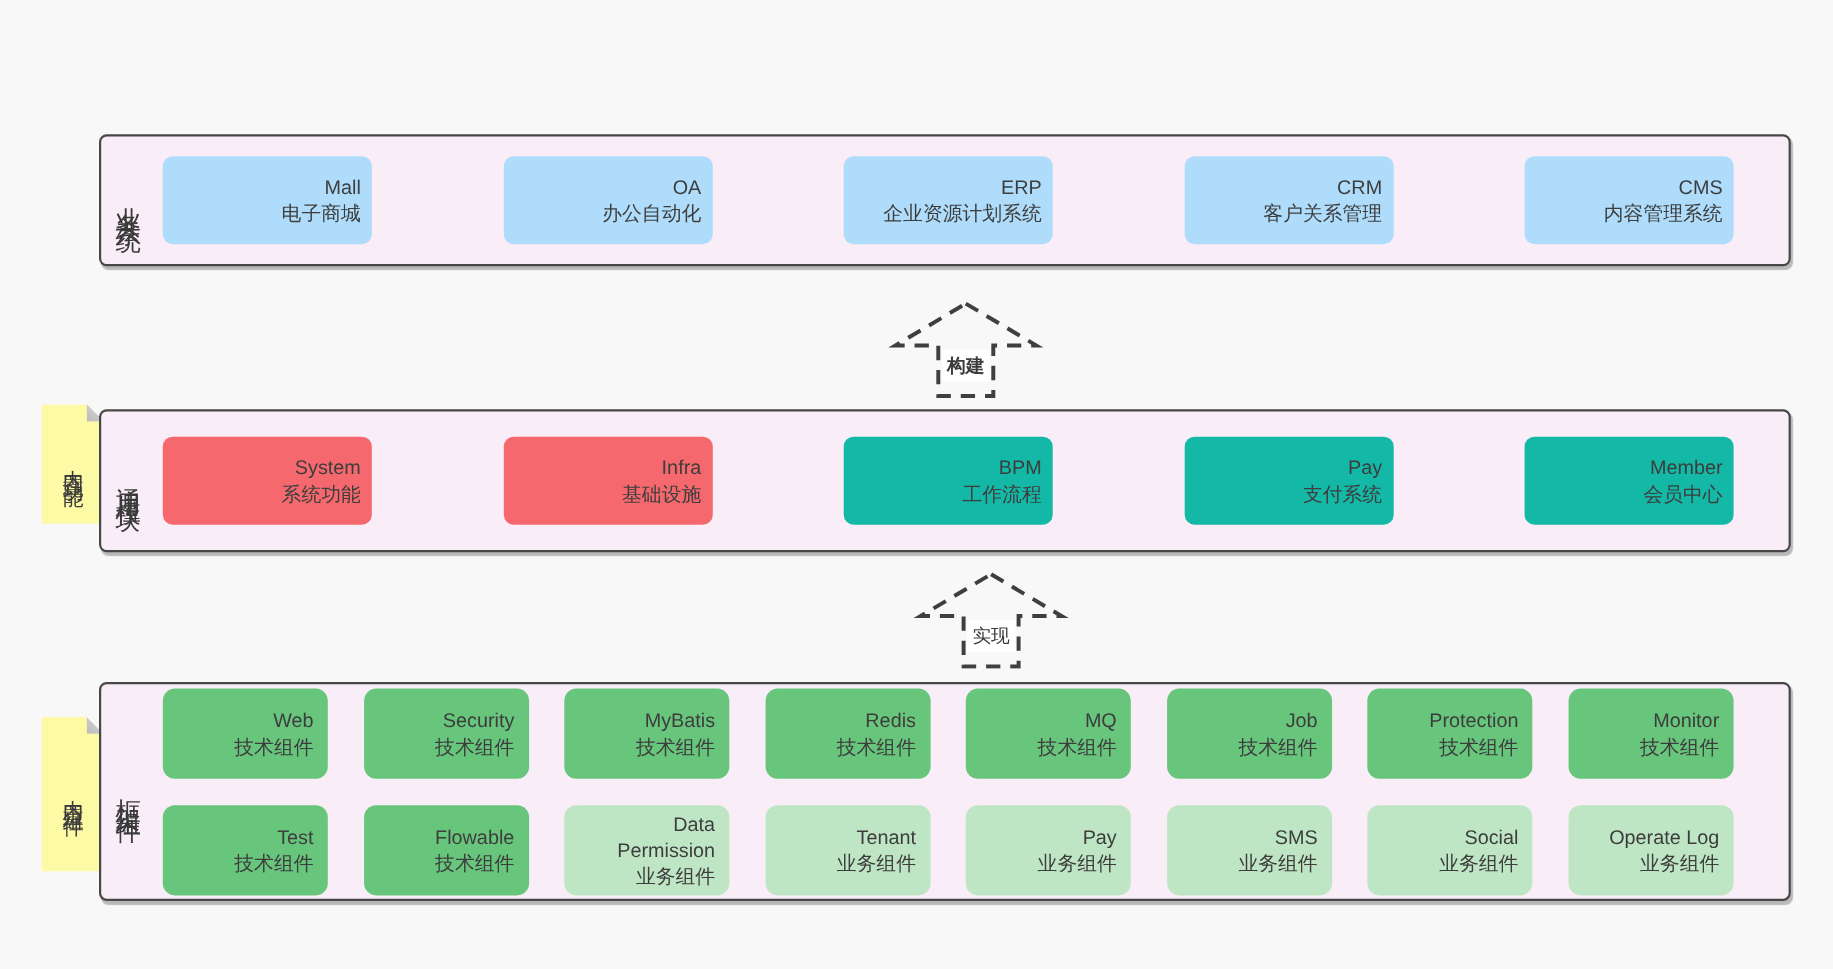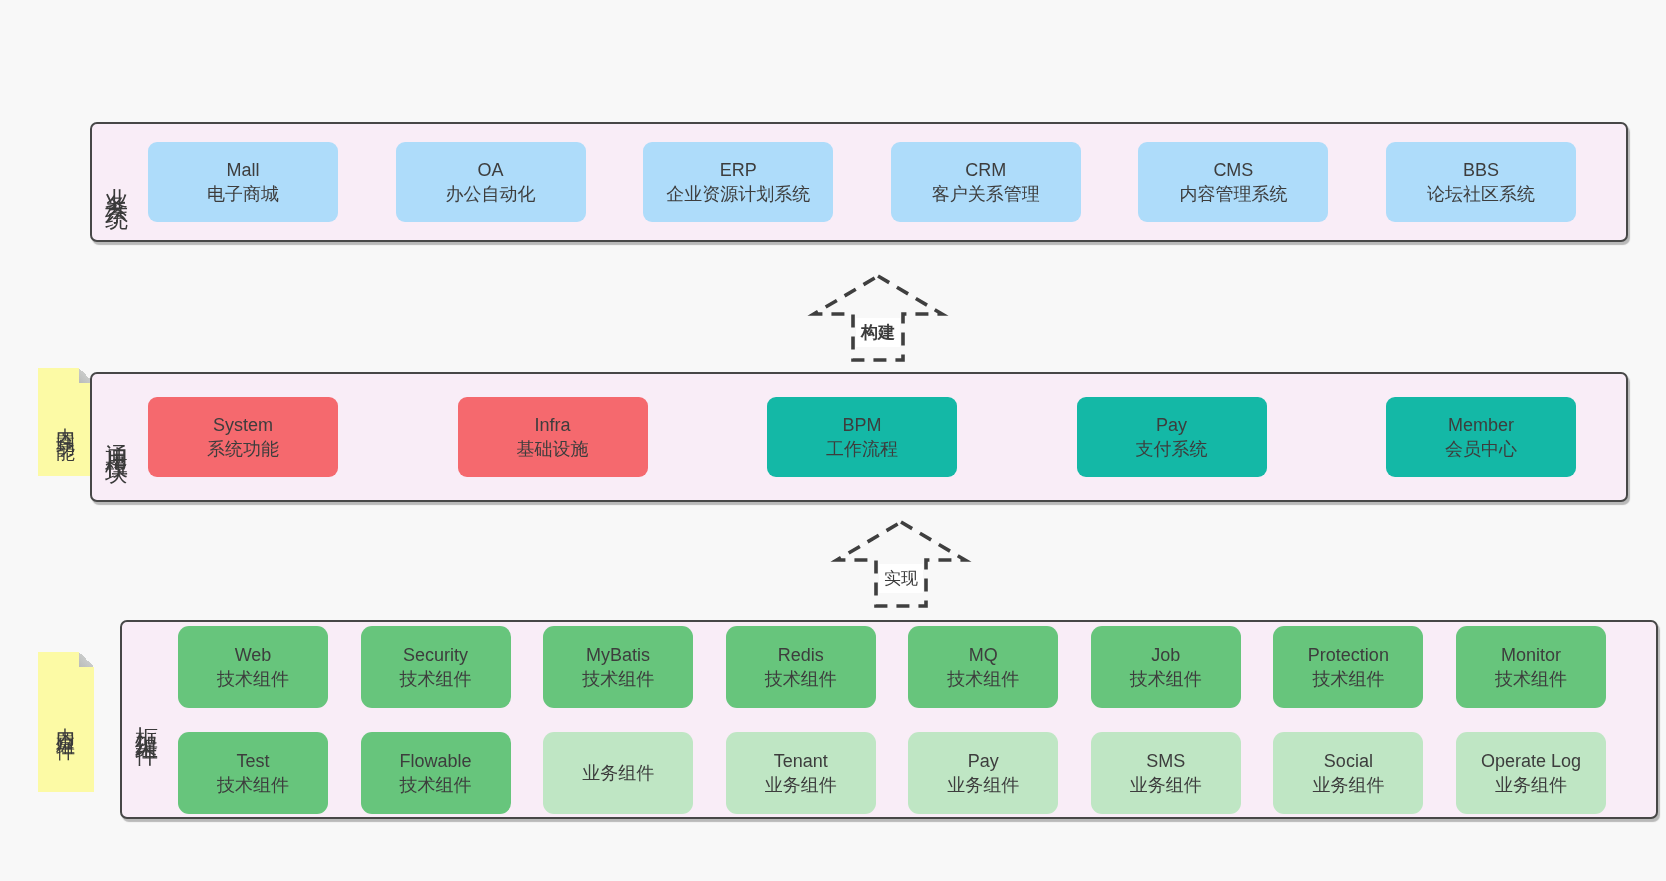--- a/index.html
+++ b/index.html
@@ -38,21 +38,21 @@
   }
   .grid {
     position:absolute; left:56px; right:50px; top:0; bottom:0;
     display:flex; flex-direction:column; justify-content:center; gap:24px;
   }
   .grid-row { display:flex; justify-content:space-between; }
 
   
   .box {
     display:flex; flex-direction:column; justify-content:center; align-items:center;
-    text-align:center;
+    text-align:right;
     border-radius:9px;
     font-size:18px;
     line-height:24px;
     padding:4px 10px;
   }
   .box .nm, .box .sub { width:100%; }
   .row .box  { width:190px; height:80px; }
   .grid .box { width:150px; height:82px; border-radius:11px; padding:4px 13px; }
   .c-blue   { background:#aedcfa; }
   .c-red    { background:#f5696e; }
@@ -123,24 +123,20 @@
         <div class="sub">企业资源计划系统</div>
       </div>
       <div class="box c-blue">
         <div class="nm">CRM</div>
         <div class="sub">客户关系管理</div>
       </div>
       <div class="box c-blue">
         <div class="nm">CMS</div>
         <div class="sub">内容管理系统</div>
       </div>
-      <div class="box c-blue">
-        <div class="nm">BBS</div>
-        <div class="sub">论坛社区系统</div>
-      </div>
     </div>
   </section>
 
   <div class="arrow" style="left:806px; top:272px;font-weight:bold;">
     <svg width="144" height="90" viewBox="0 0 144 90">
       <polygon points="72,4 136,42 97,42 97,88 47,88 47,42 8,42"></polygon>
     </svg>
     <span class="arrow-label">构建</span>
   </div>
 
@@ -180,21 +176,21 @@
       <polygon points="72,4 136,42 97,42 97,88 47,88 47,42 8,42"></polygon>
     </svg>
     <span class="arrow-label">实现</span>
   </div>
 
   <div class="sticky" style="left:38px; top:652px; height:140px;">
     <span class="fold"></span>
     <span class="stext">内置组件</span>
   </div>
 
-  <section class="panel" style="left:90px; top:620px; width:1538px; height:199px;margin-left:30px;">
+  <section class="panel" style="left:90px; top:620px; width:1538px; height:199px;">
     <div class="vlabel">框架组件</div>
     <div class="grid">
       <div class="grid-row">
         <div class="box c-green">
           <div class="nm">Web</div>
           <div class="sub">技术组件</div>
         </div>
         <div class="box c-green">
           <div class="nm">Security</div>
           <div class="sub">技术组件</div>
@@ -227,20 +223,21 @@
       <div class="grid-row">
         <div class="box c-green">
           <div class="nm">Test</div>
           <div class="sub">技术组件</div>
         </div>
         <div class="box c-green">
           <div class="nm">Flowable</div>
           <div class="sub">技术组件</div>
         </div>
         <div class="box c-lgreen">
+          <div class="nm">Data Permission</div>
           <div class="sub">业务组件</div>
         </div>
         <div class="box c-lgreen">
           <div class="nm">Tenant</div>
           <div class="sub">业务组件</div>
         </div>
         <div class="box c-lgreen">
           <div class="nm">Pay</div>
           <div class="sub">业务组件</div>
         </div>

